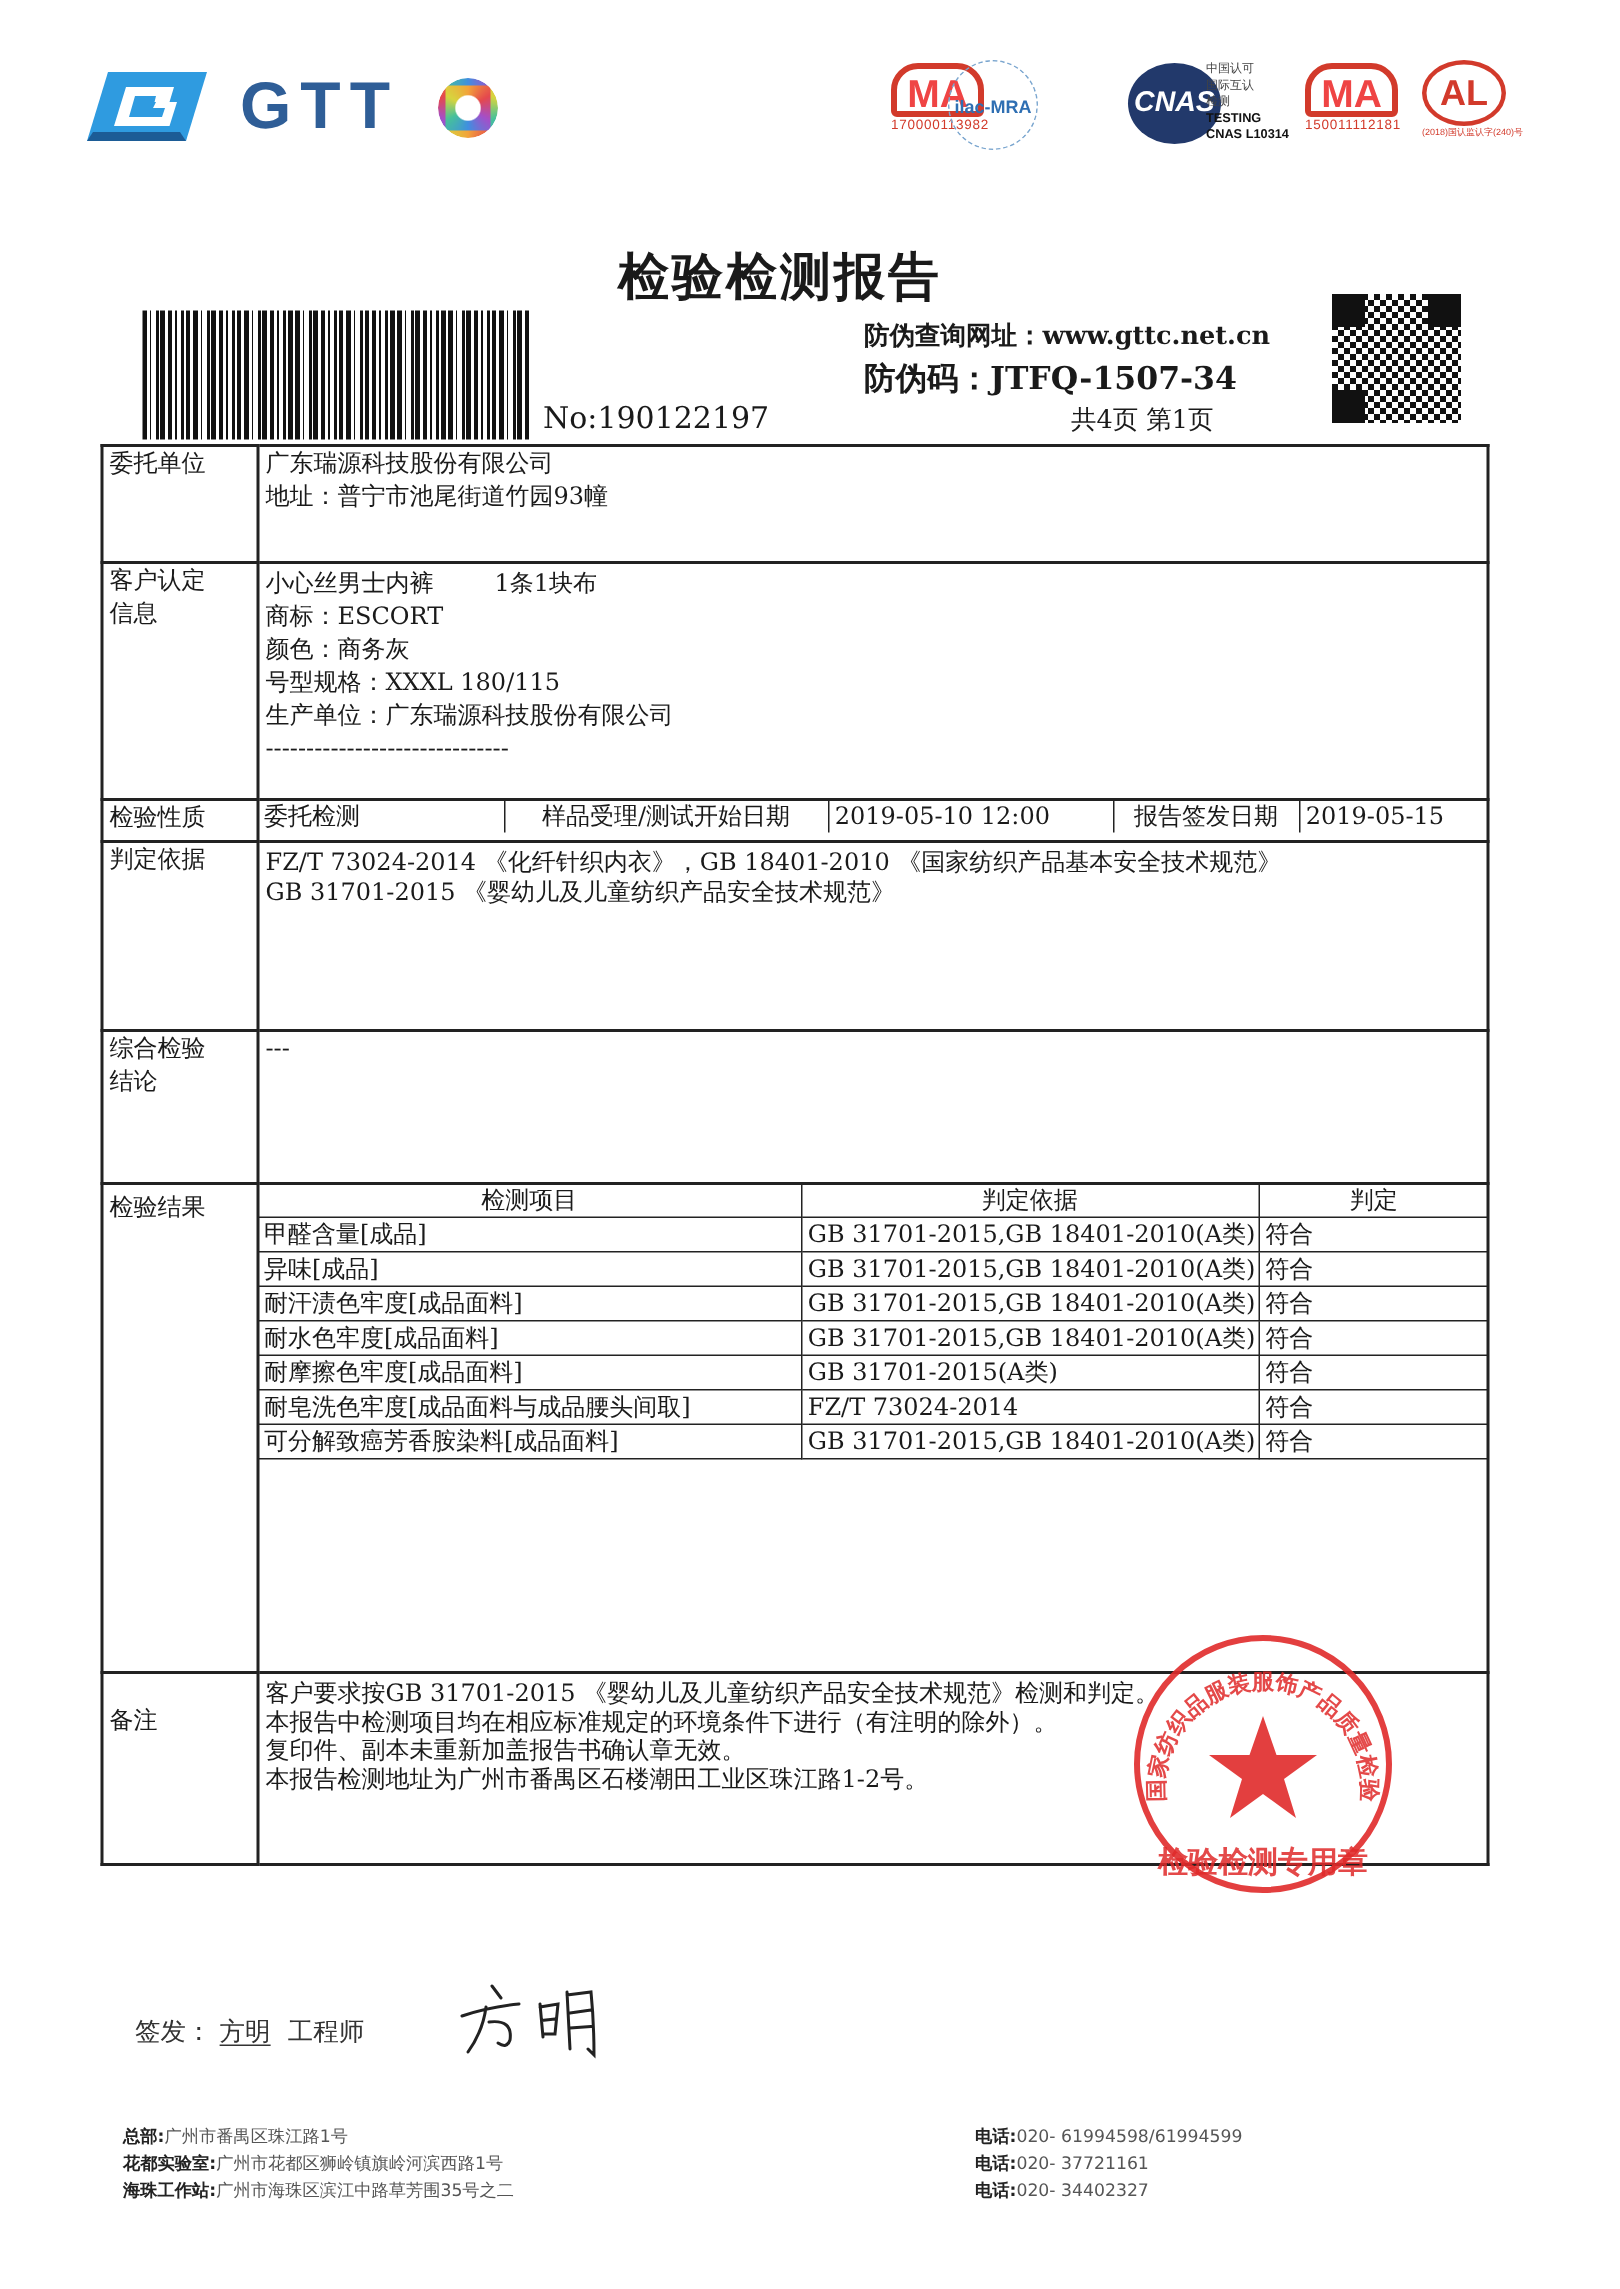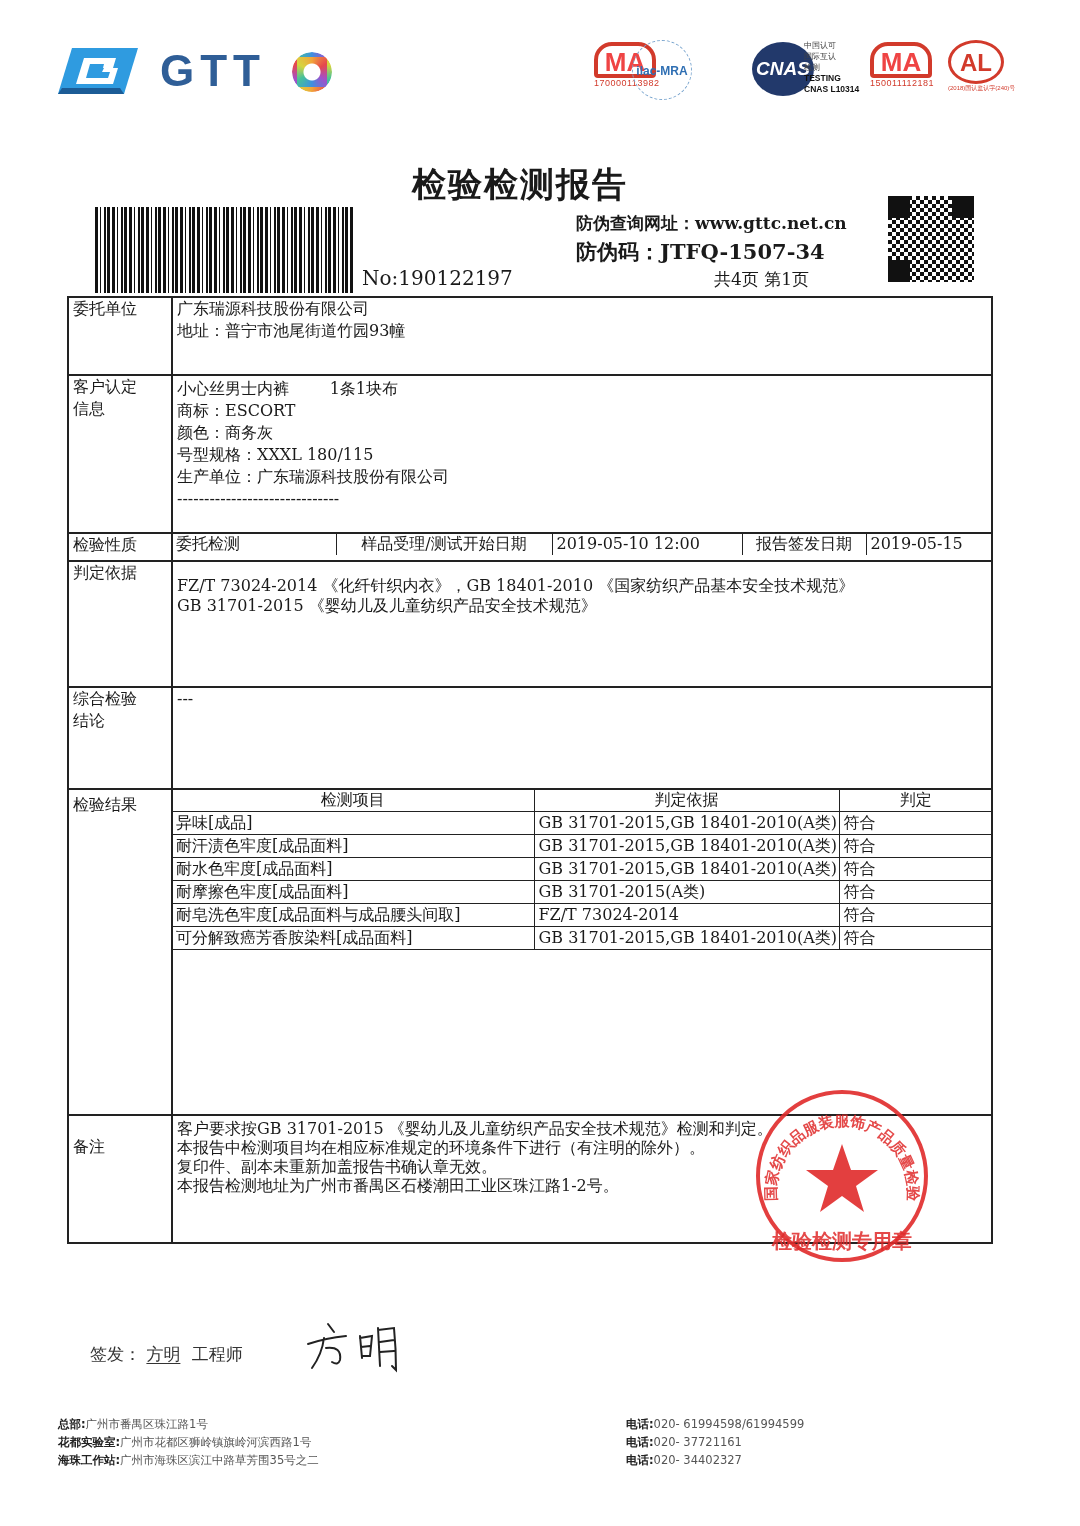--- a/index.html
+++ b/index.html
@@ -62,21 +62,21 @@
   
   .stamp { left:752px; top:1088px; width:180px; height:176px; }
 
   
   .sign { left:90px; top:1343px; font-family:"DejaVu Sans",sans-serif; font-size:17px; color:#333; }
   .sign u { text-underline-offset:3px; }
   .sign-hand { left:300px; top:1318px; }
 
   
   .foot { font-family:"DejaVu Sans",sans-serif; font-size:11.5px; line-height:18px; color:#555; }
-  .foot b { color:#222; }
+  .foot b { color:#222;margin-left:24px; }
 </style>
 </head>
 <body>
 
 <svg class="abs logo-mark" viewBox="0 0 80 46">
   <polygon points="14,0 80,0 66,46 0,46" fill="#2f9be0"></polygon>
   <polygon points="0,46 66,46 62,40 4,40" fill="#1c5c96"></polygon>
   <path d="M26 10 H58 L55 20 H45 L46 16 H32 L28 30 H50 L52 24 H44 L46 20 H60 L55 36 H18 Z" fill="#ffffff"></path>
 </svg>
 <div class="abs logo-text">GTT</div>
@@ -158,21 +158,21 @@
           <td style="border-top:none !important;border-bottom:none !important">2019-05-10 12:00</td>
           <td class="h" style="border-top:none !important;border-bottom:none !important">报告签发日期</td>
           <td style="border-right:none !important;border-top:none !important;border-bottom:none !important">2019-05-15</td>
         </tr>
       </tbody>
             </table>
     </td>
   </tr>
   <tr style="height:126px">
     <td class="lbl">判定依据</td>
-    <td style="line-height:20px;padding-top:14px">
+    <td style="line-height:20px;padding-top:3px">
       <span class="line">FZ/T 73024-2014 《化纤针织内衣》，GB 18401-2010 《国家纺织产品基本安全技术规范》</span>
       <span class="line">GB 31701-2015 《婴幼儿及儿童纺织产品安全技术规范》</span>
     </td>
   </tr>
   <tr style="height:102px">
     <td class="lbl">
       <div>综合检验</div>
       <div>结论</div>
     </td>
     <td>---</td>
@@ -186,20 +186,25 @@
                 <col style="width:305px">
                 <col>
               </colgroup>
         <tbody>
                 <tr>
           <td class="h" style="border-top:none !important;border-left:none !important">检测项目</td>
           <td class="h" style="border-top:none !important">判定依据</td>
           <td class="h" style="border-top:none !important;border-right:none !important">判定</td>
         </tr>
         <tr>
+                  <td style="border-left:none !important">甲醛含量[成品]</td>
+                  <td>GB 31701-2015,GB 18401-2010(A类)</td>
+                  <td style="border-right:none !important">符合</td>
+                </tr>
+        <tr>
                   <td style="border-left:none !important">异味[成品]</td>
                   <td>GB 31701-2015,GB 18401-2010(A类)</td>
                   <td style="border-right:none !important">符合</td>
                 </tr>
         <tr>
                   <td style="border-left:none !important">耐汗渍色牢度[成品面料]</td>
                   <td>GB 31701-2015,GB 18401-2010(A类)</td>
                   <td style="border-right:none !important">符合</td>
                 </tr>
         <tr>

